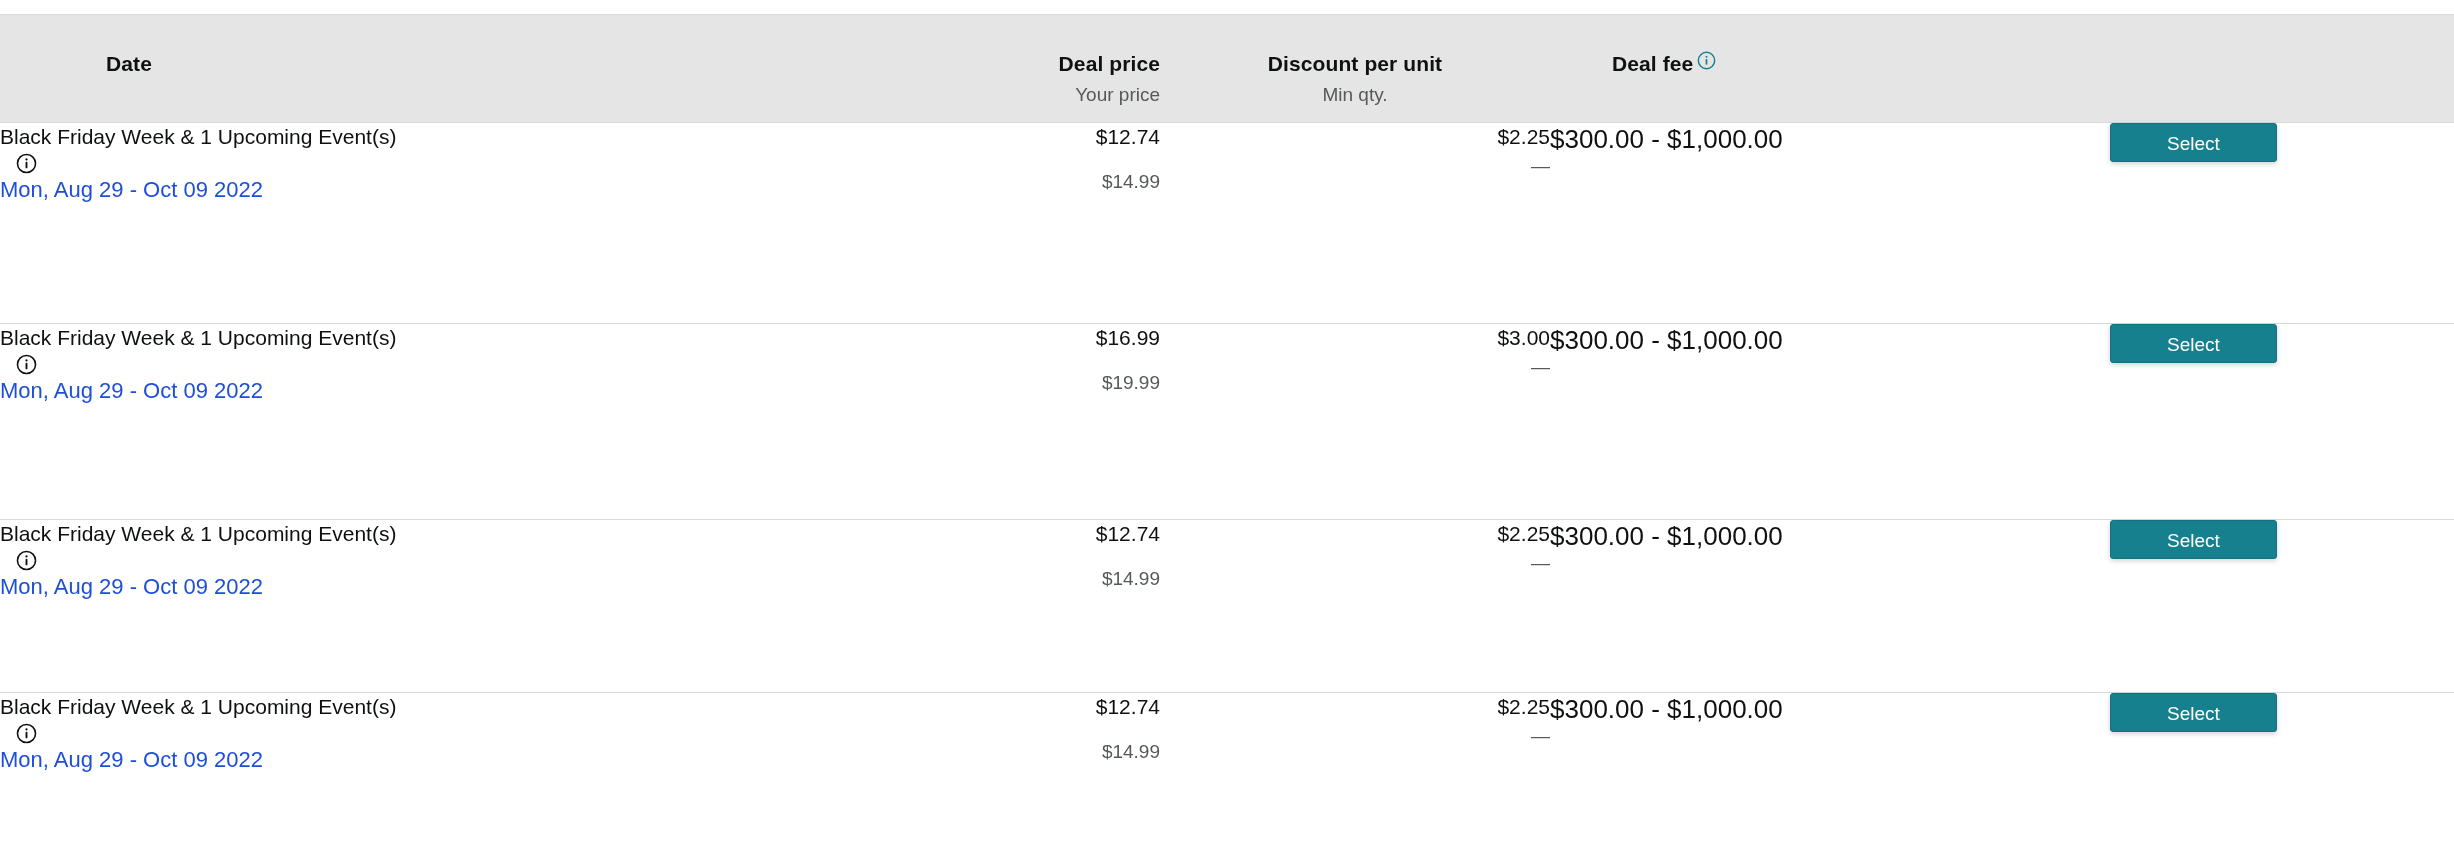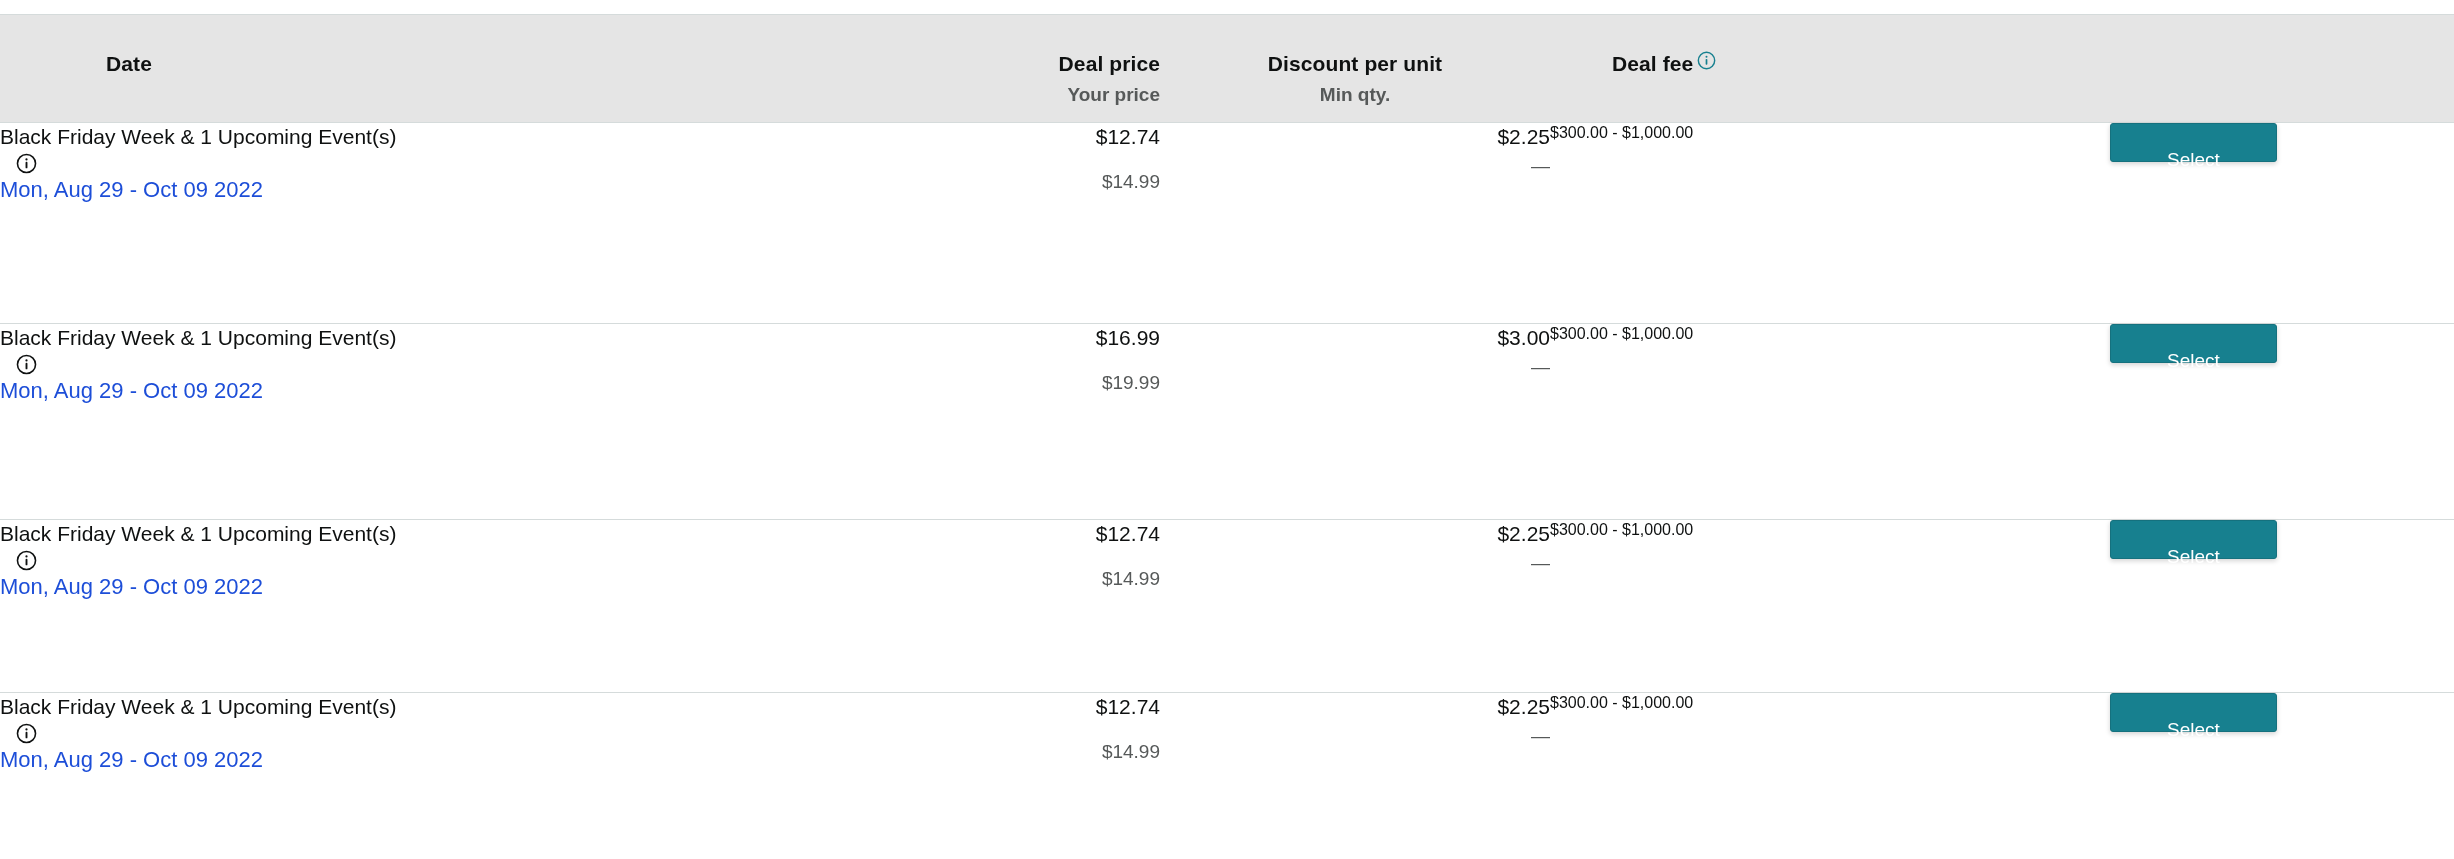--- a/index.html
+++ b/index.html
@@ -41,21 +41,21 @@
   }
   .h-title {
     font-size: 21px;
     font-weight: bold;
     color: #0f1111;
     line-height: 1.25;
     letter-spacing: 0.1px;
   }
   .h-sub {
     font-size: 19px;
-    font-weight: bold;
+    font-weight: normal;
     color: #565959;
     line-height: 1.35;
     margin-top: 5px;
   }
 
   .col-date      { width: 1000px; padding-left: 106px !important; text-align: left; }
   .col-dealprice { width: 160px;  text-align: right; margin-top: 48px; }
   .col-discount  { width: 390px;  text-align: center; }
   .col-dealfee   { width: 560px;  text-align: left;  padding-left: 62px !important; }
   .col-action    { width: 344px;  text-align: left; }
@@ -116,21 +116,21 @@
     line-height: 1.4;
     margin-top: 3px;
   }
 
   .fee-cell {
     padding-top: 29px;
     padding-left: 62px;
     text-align: left;
   }
   .fee-main {
-    font-size: 16px;
+    font-size: 26px;
     color: #0f1111;
     line-height: 1.3;
   }
 
   .action-cell {
     padding-top: 25px;
     text-align: left;
   }
   .select-btn {
     display: inline-block;
@@ -139,21 +139,21 @@
     line-height: 39px;
     text-align: center;
     background: #17808f;
     color: #ffffff;
     font-size: 19px;
     border: 1px solid #15717e;
     border-radius: 3px;
     box-shadow: 0 2px 5px rgba(15,17,17,0.18);
     cursor: pointer;
     font-family: "Liberation Sans", sans-serif;
-    padding: 16px;
+    padding: 0;
     box-sizing: border-box;
   }
 
   svg { display: block; }
 </style>
 </head>
 <body>
 
 <div class="top-strip"></div>
 

